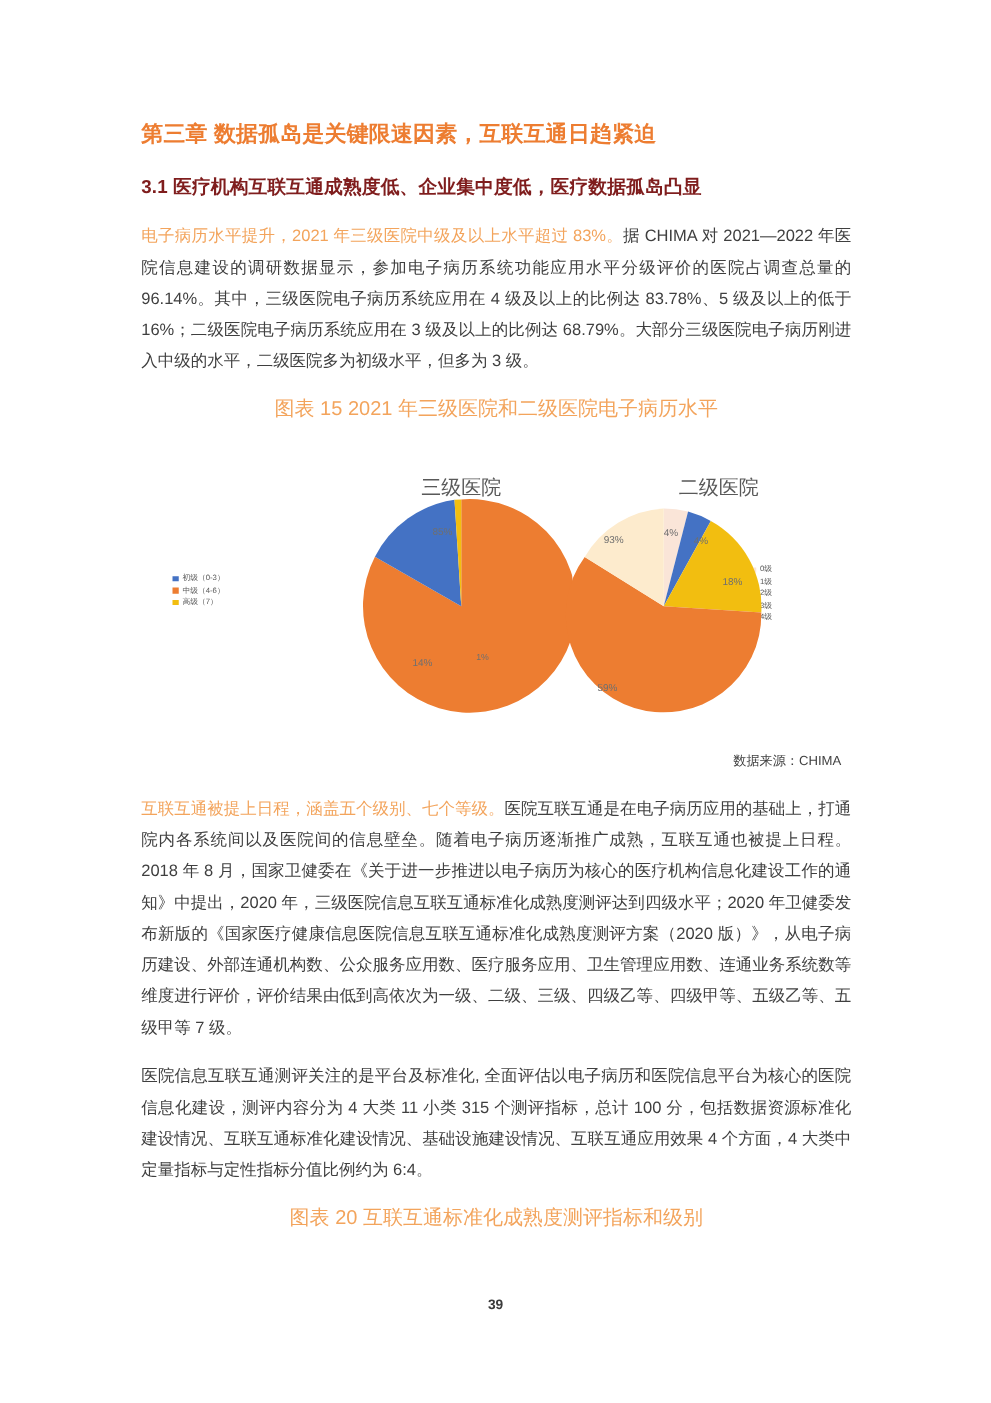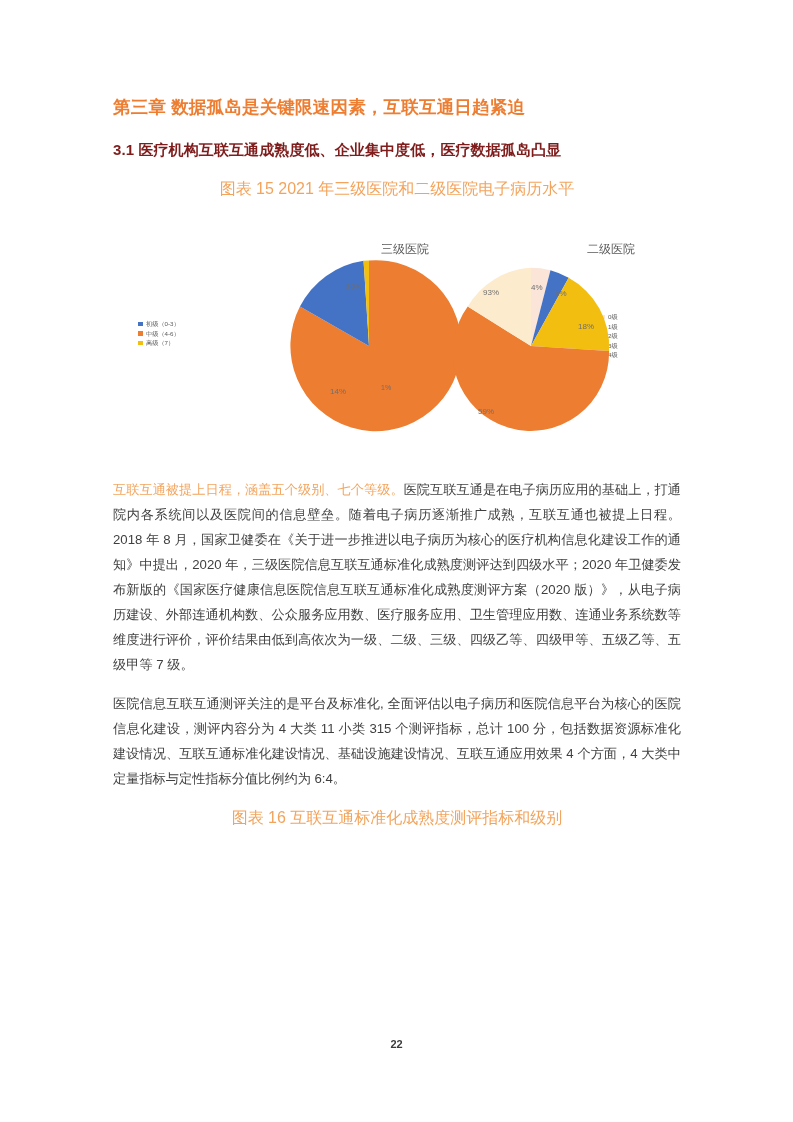--- a/index.html
+++ b/index.html
@@ -61,23 +61,23 @@
     line-height: 1.6;
   }
   .chart-block {
     position: relative;
     width: 568px;
     height: 250px;
     margin-top: 8px;
   }
   .pie-title {
     position: absolute;
-    font-size: 12px;
+    font-size: 16px;
     color: #595959;
-    text-align: right;
+    text-align: center;
     width: 120px;
   }
   .legend {
     position: absolute;
     font-size: 6.2px;
     color: #595959;
     line-height: 9.5px;
   }
   .legend-row {
     display: flex;
@@ -117,20 +117,21 @@
 </head>
 <body>
 
 <div class="page">
   <div class="content">
 
     <h1 class="chapter-title">第三章  数据孤岛是关键限速因素，互联互通日趋紧迫</h1>
 
     <h2 class="section-title">3.1 医疗机构互联互通成熟度低、企业集中度低，医疗数据孤岛凸显</h2>
 
+    <p class="body-text"><span class="lead">电子病历水平提升，2021 年三级医院中级及以上水平超过 83%。</span><span>据 CHIMA 对 2021—2022 年医院信息建设的调研数据显示，参加电子病历系统功能应用水平分级评价的医院占调查总量的 96.14%。其中，三级医院电子病历系统应用在 4 级及以上的比例达 83.78%、5 级及以上的低于 16%；二级医院电子病历系统应用在 3 级及以上的比例达 68.79%。大部分三级医院电子病历刚进入中级的水平，二级医院多为初级水平，但多为 3 级。</span></p>
 
     <div>
       <p class="figure-caption">图表  15 2021 年三级医院和二级医院电子病历水平</p>
 
       <div class="chart-block">
 
         <div class="pie-title" style="left:196px; top:32px;">三级医院</div>
 
         <div class="legend" style="left:25px; top:110px;">
           <div class="legend-row">
@@ -199,24 +200,25 @@
         </svg>
 
         <div class="pie-label" style="left:418px; top:74px;">4%</div>
         <div class="pie-label" style="left:442px; top:80px;">4%</div>
         <div class="pie-label" style="left:465px; top:113px;">18%</div>
         <div class="pie-label" style="left:365px; top:198px;">59%</div>
         <div class="pie-label" style="left:370px; top:79px;">93%</div>
 
       </div>
 
+      <p class="src-note">数据来源：CHIMA</p>
     </div>
 
     <p class="body-text" style="margin-top:18px;"><span class="lead">互联互通被提上日程，涵盖五个级别、七个等级。</span><span>医院互联互通是在电子病历应用的基础上，打通院内各系统间以及医院间的信息壁垒。随着电子病历逐渐推广成熟，互联互通也被提上日程。2018 年 8 月，国家卫健委在《关于进一步推进以电子病历为核心的医疗机构信息化建设工作的通知》中提出，2020 年，三级医院信息互联互通标准化成熟度测评达到四级水平；2020 年卫健委发布新版的《国家医疗健康信息医院信息互联互通标准化成熟度测评方案（2020 版）》，从电子病历建设、外部连通机构数、公众服务应用数、医疗服务应用、卫生管理应用数、连通业务系统数等维度进行评价，评价结果由低到高依次为一级、二级、三级、四级乙等、四级甲等、五级乙等、五级甲等 7 级。</span></p>
 
     <p class="body-text">医院信息互联互通测评关注的是平台及标准化, 全面评估以电子病历和医院信息平台为核心的医院信息化建设，测评内容分为 4 大类 11 小类 315 个测评指标，总计 100 分，包括数据资源标准化建设情况、互联互通标准化建设情况、基础设施建设情况、互联互通应用效果 4 个方面，4 大类中定量指标与定性指标分值比例约为 6:4。</p>
 
-    <p class="figure-caption" style="margin-top:12px;">图表  16  互联互通标准化成熟度测评指标和级别</p>
+    <p class="figure-caption" style="margin-top:12px;">图表  20  互联互通标准化成熟度测评指标和级别</p>
 
   </div>
 
-  <div class="page-number">22</div>
+  <div class="page-number">39</div>
 </div>
 
 </body></html>

